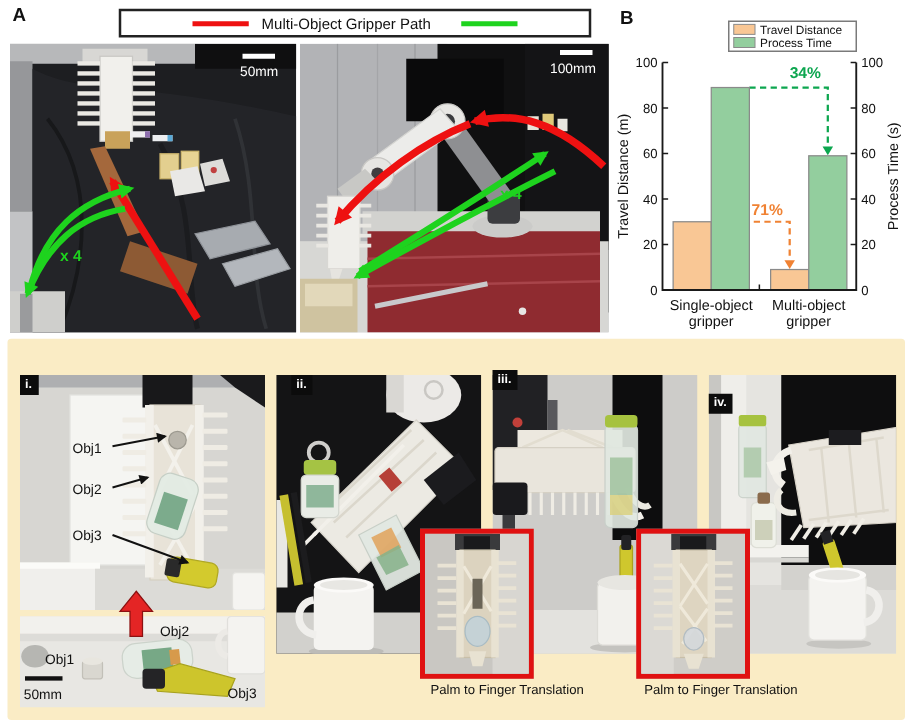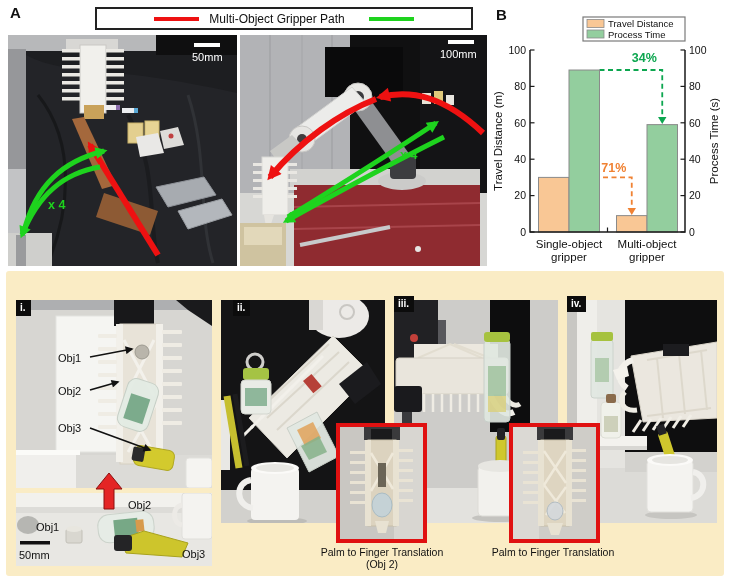--- a/index.html
+++ b/index.html
@@ -7,21 +7,21 @@
           font-family:"Liberation Sans",sans-serif;color:#111;}
   .abs{position:absolute;}
   svg{display:block;font-family:inherit;}
   .panel-label{position:absolute;font-size:15px;font-weight:bold;color:#111;}
   .pathlegend{position:absolute;left:95px;top:7px;width:378px;height:23px;background:#fff;
               border:2px solid #222;box-sizing:border-box;display:flex;align-items:center;
               justify-content:center;gap:10px;font-size:12px;}
   .pathlegend .swatch{width:45px;height:4px;display:inline-block;}
   .ptag{position:absolute;background:#0c0c0c;color:#fff;font-weight:bold;font-size:10px;
         line-height:13px;padding:1px 5px 2px 4px;}
-  .caption{position:absolute;width:170px;text-align:center;font-size:10.5px;line-height:12px;color:#111;}
+  .caption{position:absolute;width:170px;text-align:right;font-size:10.5px;line-height:12px;color:#111;}
   .inset{position:absolute;width:91px;height:120px;border:4px solid #e01111;box-sizing:border-box;background:#c9c7c2;}
   .cream{position:absolute;left:6px;top:271px;width:718px;height:305px;background:#faecc5;border-radius:3px;}
 </style>
 </head>
 <body>
 
 <div id="canvas">
 
   <div class="panel-label" style="left:10px;top:4px;">A</div>
   <div class="panel-label" style="left:496px;top:6px;">B</div>
@@ -449,21 +449,21 @@
       <rect x="80" y="160" width="46" height="52" rx="4" fill="#f4f3f0" stroke="#e1e0dc"></rect>
       <ellipse cx="103" cy="160" rx="23" ry="6" fill="#fbfaf8"></ellipse>
       <ellipse cx="103" cy="160" rx="18" ry="4" fill="#e6e5e1"></ellipse>
       <path d="M126,172 C140,174 140,196 124,198" stroke="#f0efec" stroke-width="6" fill="none"></path>
     </g>
   </svg>
 
   <div class="ptag" style="left:16px;top:300px;">i.</div>
   <div class="ptag" style="left:221px;top:300px;margin-left:12px;">ii.</div>
   <div class="ptag" style="left:394px;top:296px;">iii.</div>
-  <div class="ptag" style="left:567px;top:296px;">iv.</div>
+  <div class="ptag" style="left:567px;top:315px;">iv.</div>
 
   <div class="inset" style="left:336px;top:423px;">
     <svg width="83" height="112" viewBox="0 0 83 112">
       <rect width="83" height="112" fill="#c9c7c2"></rect>
       <rect x="54" y="0" width="29" height="112" fill="#d8d6d1"></rect>
       <rect x="24" y="0" width="36" height="13" fill="#3a3a3c"></rect>
       <rect x="31" y="2" width="21" height="11" fill="#1a1a1c"></rect>
       <rect x="28" y="13" width="28" height="86" fill="#dcd3bf" stroke="#c8bfa9"></rect>
       <rect x="25" y="13" width="6" height="86" fill="#e8e2d2"></rect>
       <rect x="53" y="13" width="6" height="86" fill="#e8e2d2"></rect>
@@ -511,19 +511,18 @@
           <rect x="58" y="72" width="15" height="3"></rect>
       </g>
       <path d="M31,24 L53,56 M53,24 L31,58 M31,58 L52,86 M53,60 L33,88" stroke="#efe9da" stroke-width="2.5" fill="none"></path>
       <ellipse cx="42" cy="84" rx="8" ry="9" fill="#d4d8dc" fill-opacity="0.9" stroke="#b2bcc2"></ellipse>
       <polygon points="34,96 50,96 46,108 38,108" fill="#e8e2d2"></polygon>
     </svg>
   </div>
 
   <div class="caption" style="left:297px;top:546px;">
     <div>Palm to Finger Translation</div>
-    <div>(Obj 2)</div>
   </div>
   <div class="caption" style="left:468px;top:546px;">
     <div>Palm to Finger Translation</div>
   </div>
 
 </div>
 
 </body></html>

